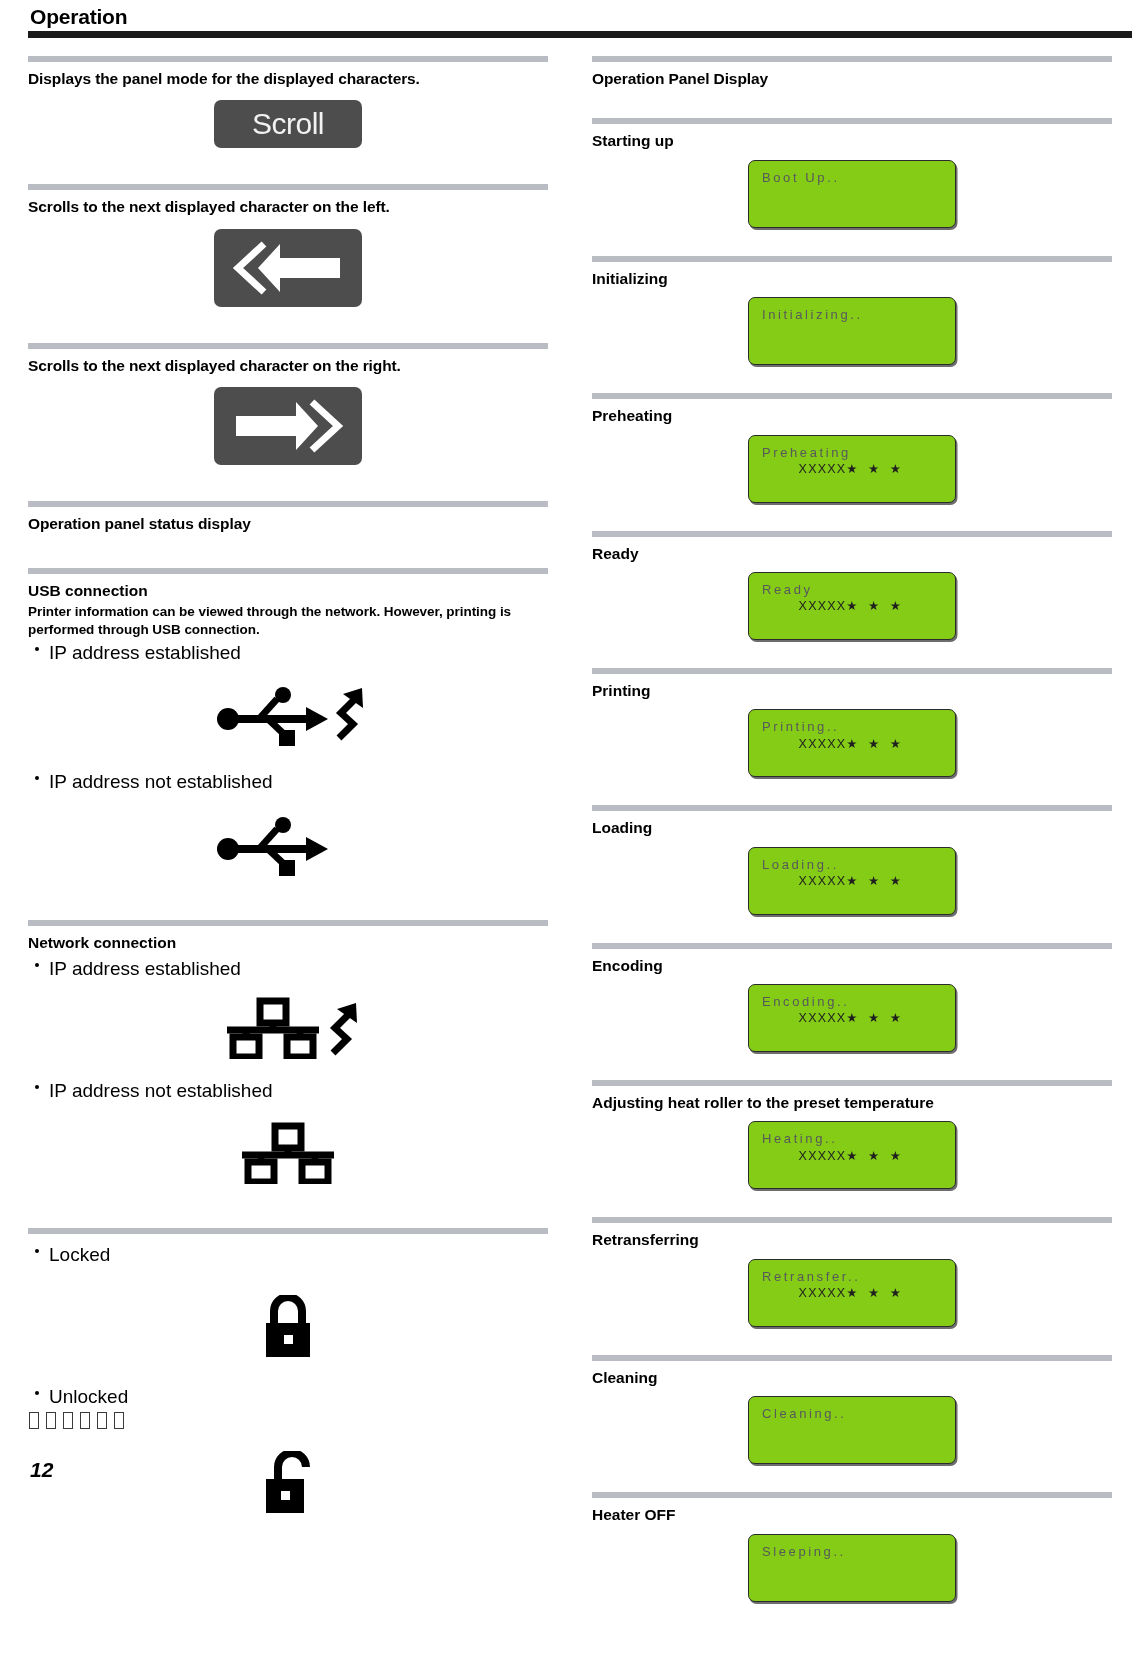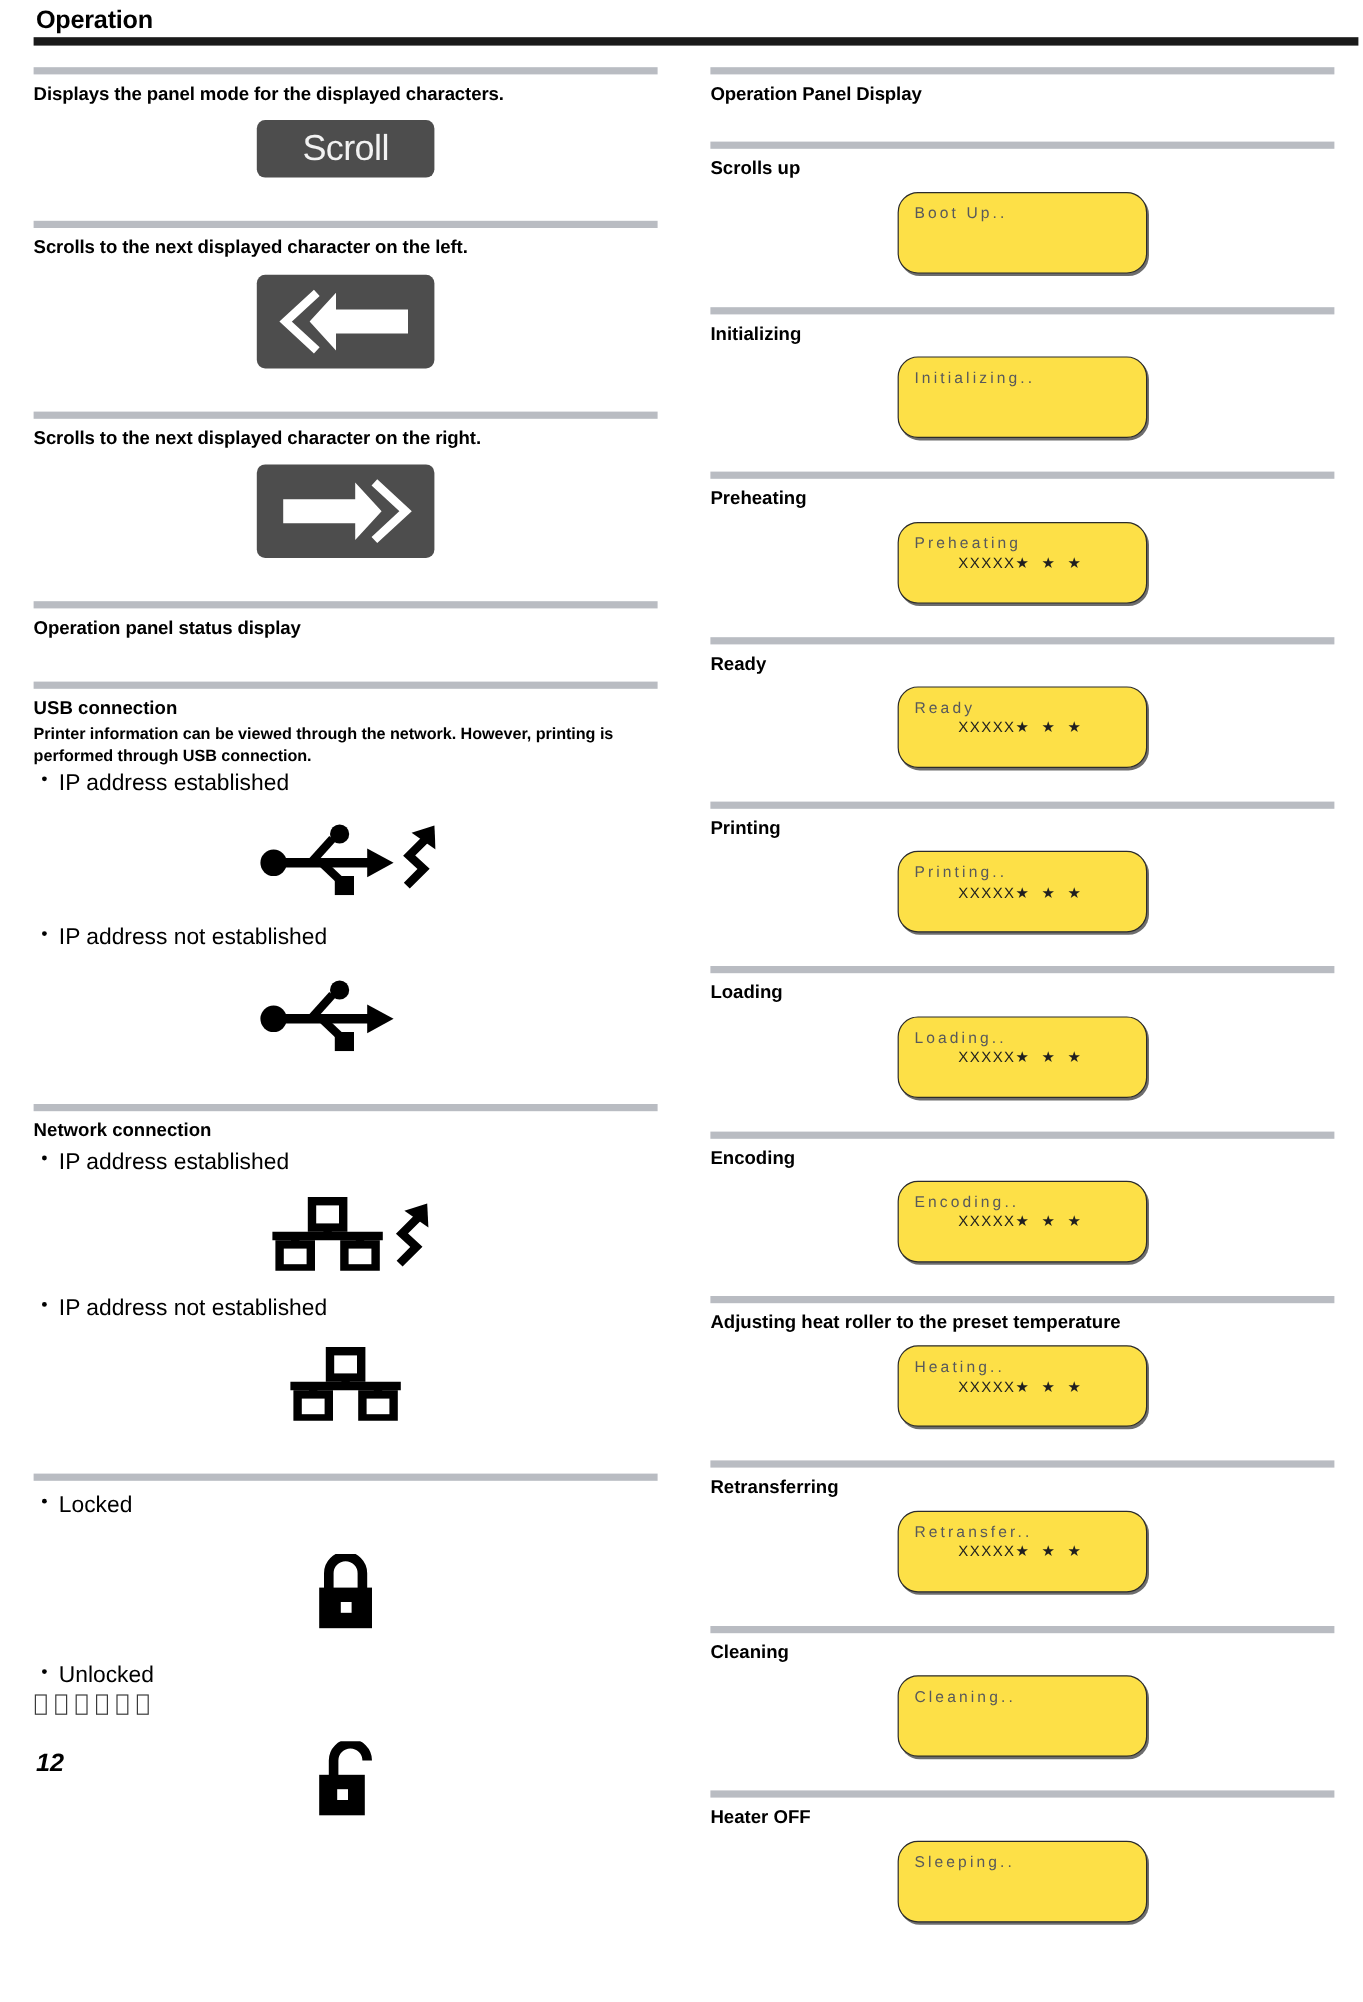--- a/index.html
+++ b/index.html
@@ -137,23 +137,23 @@
 
   
   .lcdwrap {
     display: flex;
     justify-content: center;
   }
   .lcd {
     width: 208px;
     height: 68px;
     border: 1.6px solid #2b2b2b;
-    border-radius: 17px;
+    border-radius: 7px;
     box-shadow: 1.5px 2px 0 0 #6d6d6d;
-    background: #fde047;
+    background: #84cc16;
     padding: 9px 13px 0 13px;
     overflow: hidden;
   }
   .lcd .line1 {
     font-size: 13px;
     color: #58595b;
     letter-spacing: 2.6px;
     font-family: "Liberation Sans", sans-serif;
     line-height: 1.25;
     white-space: nowrap;
@@ -373,21 +373,21 @@
 
     </div>
 
     <div class="col col-right">
 
       <div class="divider"></div>
       <h2 class="sec">Operation Panel Display</h2>
       <div class="sp14"></div>
 
       <div class="divider tight"></div>
-      <h3 class="sub">Scrolls up</h3>
+      <h3 class="sub">Starting up</h3>
       <div class="sp6"></div>
       <div class="lcdwrap">
         <div class="lcd">
           <div class="line1">Boot Up..</div>
           <div class="line2"><span></span><span class="stars"></span></div>
         </div>
       </div>
       <div class="sp14"></div>
 
       <div class="divider tight"></div>

